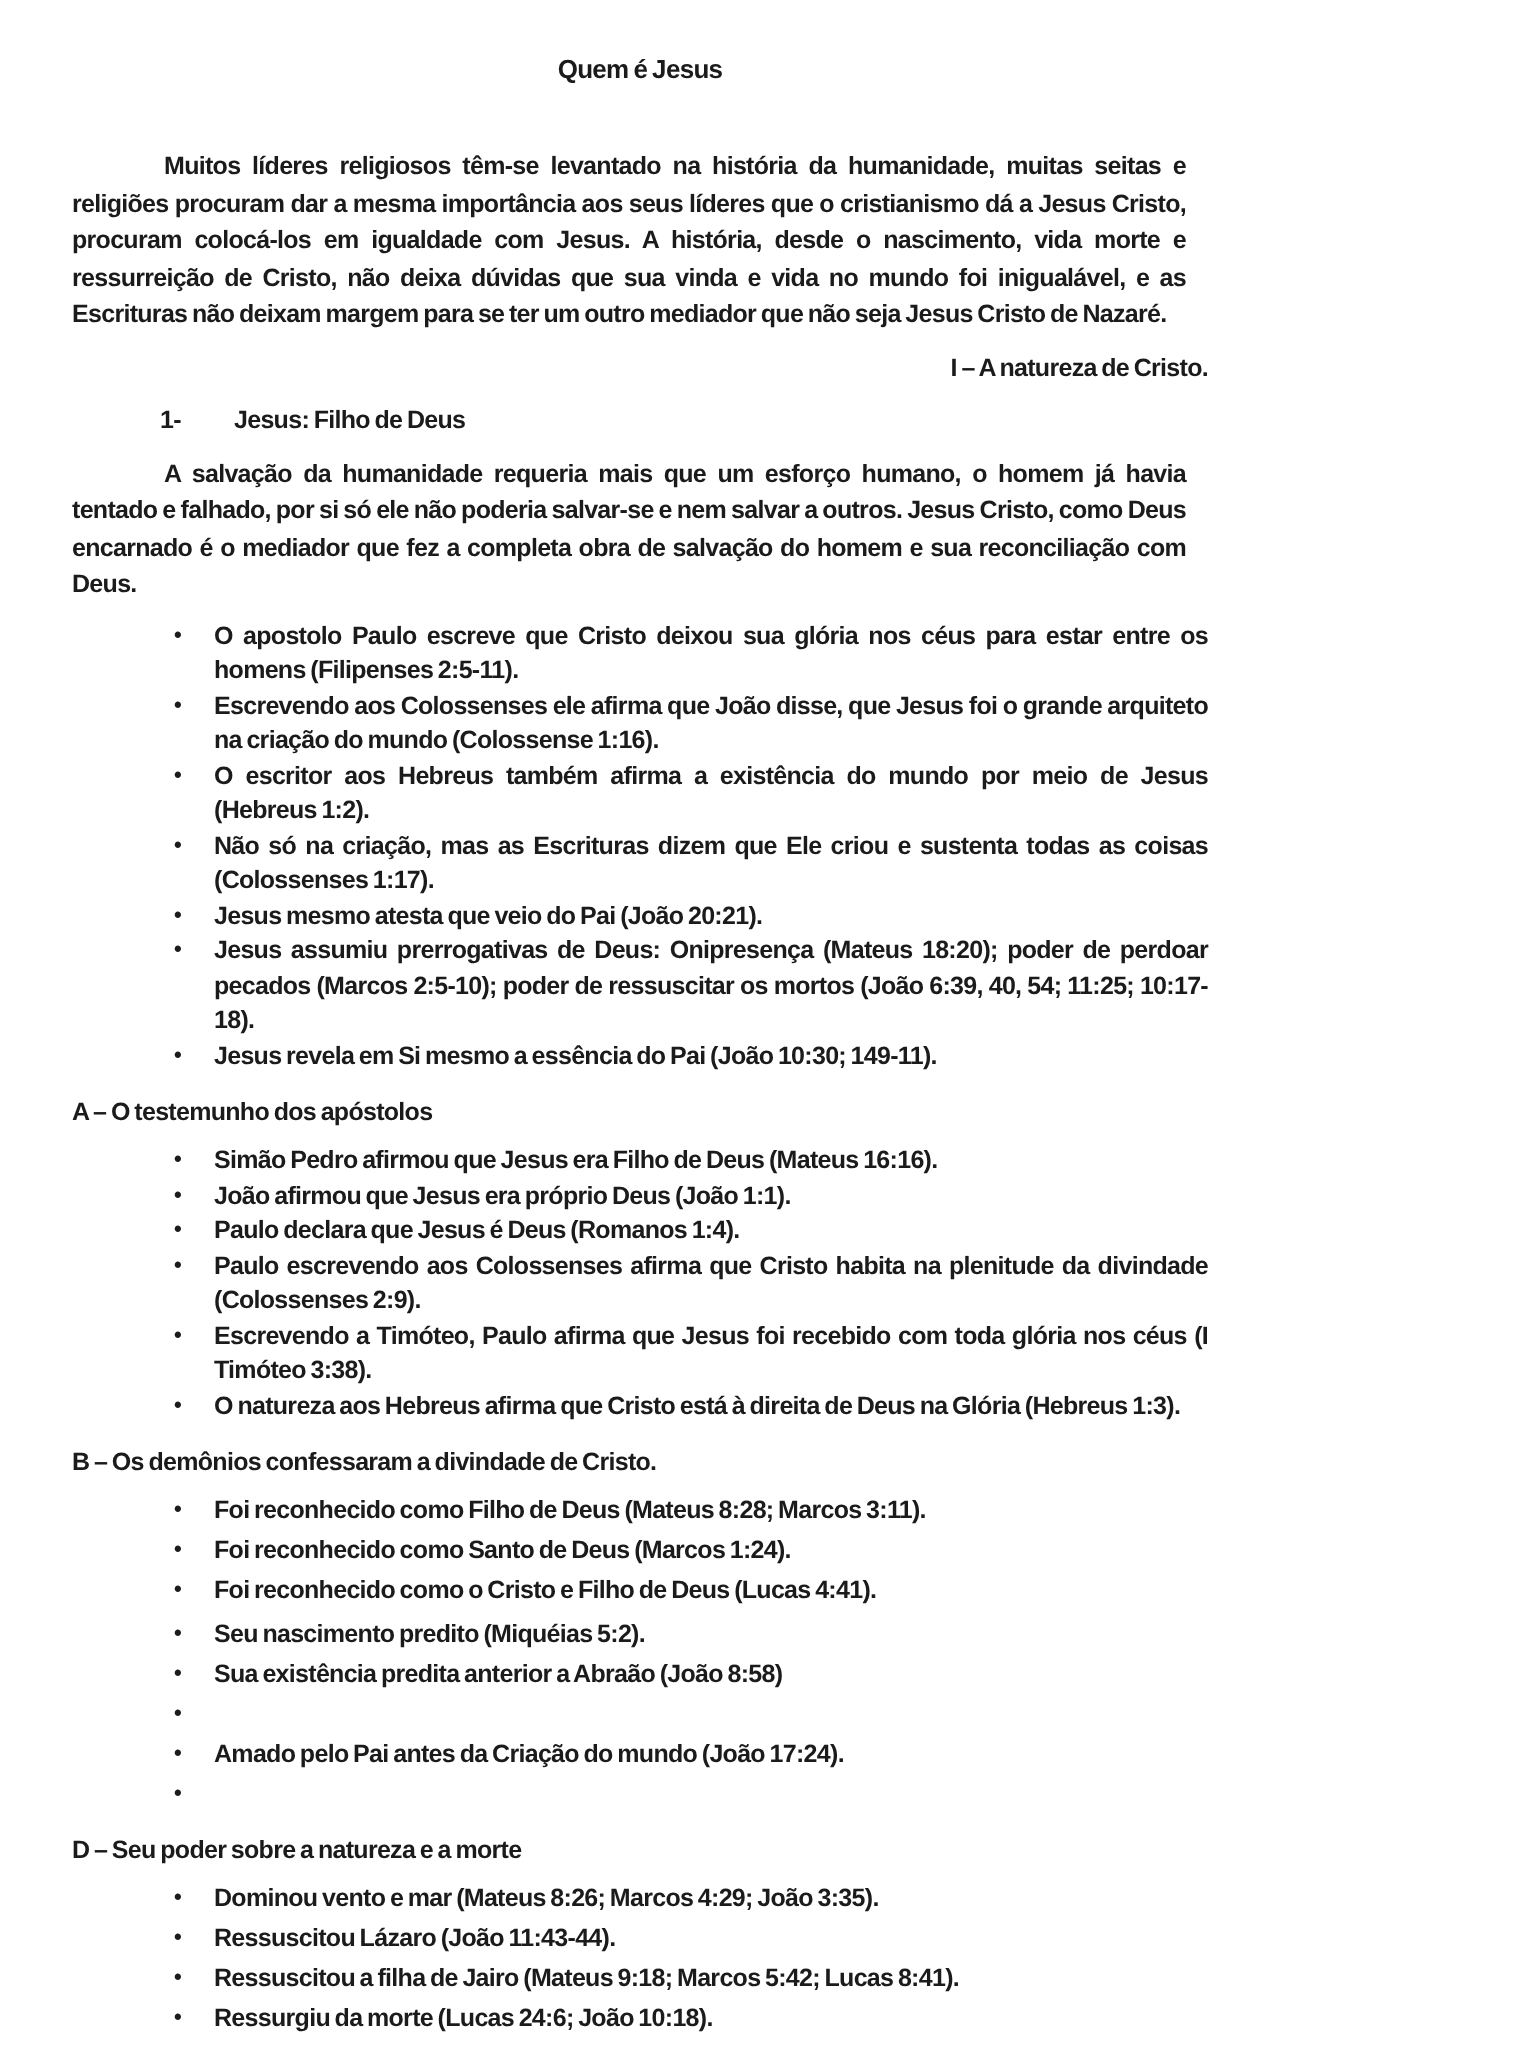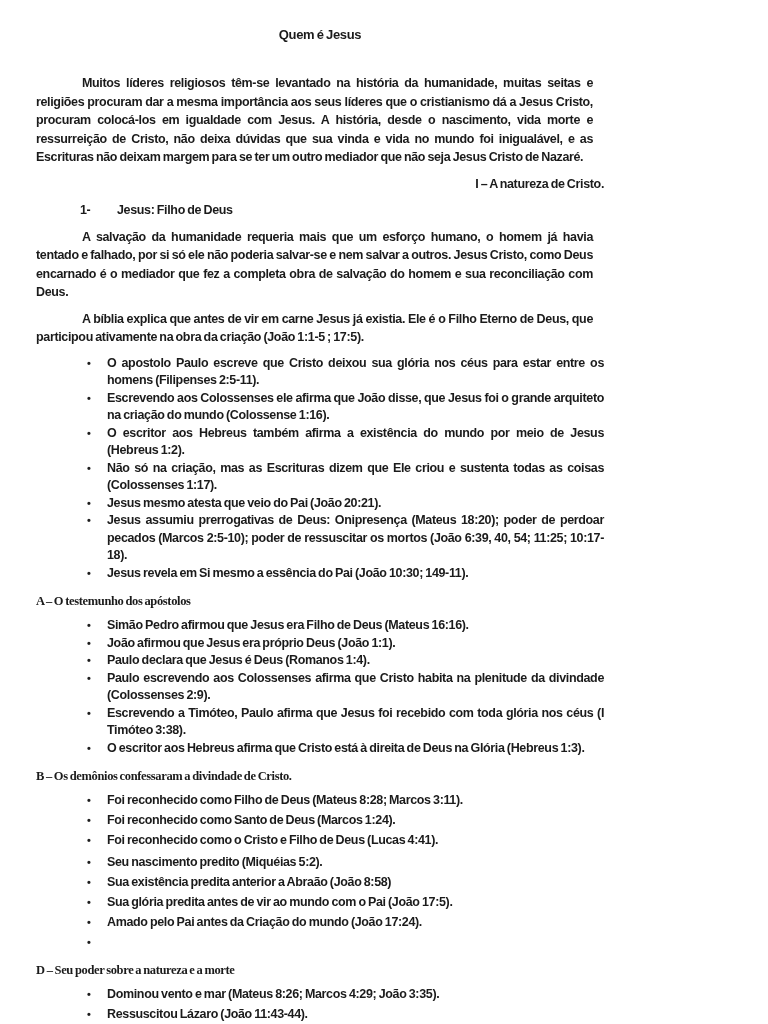--- a/index.html
+++ b/index.html
@@ -70,42 +70,40 @@
     margin-left: 51px;
     font-size: 11px;
   }
   ul.bullets .t {
     flex: 1 1 auto;
     text-align: justify;
   }
   .sec-heading {
     margin: 10px 0 7px 0;
     line-height: 18px;
-    font-family: Liberation Serif, serif;
   }
 </style>
 </head>
 <body>
 
 <div class="page">
 
   <h1 class="doc-title">Quem é Jesus</h1>
 
   <p class="para">Muitos líderes religiosos têm-se levantado na história da humanidade, muitas seitas e religiões procuram dar a mesma importância aos seus líderes que o cristianismo dá a Jesus Cristo, procuram colocá-los em igualdade com Jesus. A história, desde o nascimento, vida morte e ressurreição de Cristo, não deixa dúvidas que sua vinda e vida no mundo foi inigualável, e as Escrituras não deixam margem para se ter um outro mediador que não seja Jesus Cristo de Nazaré.</p>
 
   <p class="roman-heading">I – A natureza de Cristo.</p>
 
   <div class="num-heading">
     <span class="num">1-</span>
     <span>Jesus: Filho de Deus</span>
   </div>
 
   <p class="para">A salvação da humanidade requeria mais que um esforço humano, o homem já havia tentado e falhado, por si só ele não poderia salvar-se e nem salvar a outros. Jesus Cristo, como Deus encarnado é o mediador que fez a completa obra de salvação do homem e sua reconciliação com Deus.</p>
 
-  <p class="para">A bíblia explica que antes de vir em carne Jesus já existia. Ele é o Filho Eterno de Deus, que participou ativamente na obra da criação (João 1:1-5 ; 17:5).</p>
 
   <ul class="bullets">
     <li>
         <span class="b">•</span>
         <span class="t">O apostolo Paulo escreve que Cristo deixou sua glória nos céus para estar entre os homens (Filipenses 2:5-11).</span>
       </li>
     <li>
         <span class="b">•</span>
         <span class="t">Escrevendo aos Colossenses ele afirma que João disse, que Jesus foi o grande arquiteto na criação do mundo (Colossense 1:16).</span>
       </li>
@@ -148,21 +146,21 @@
     <li>
         <span class="b">•</span>
         <span class="t">Paulo escrevendo aos Colossenses afirma que Cristo habita na plenitude da divindade (Colossenses 2:9).</span>
       </li>
     <li>
         <span class="b">•</span>
         <span class="t">Escrevendo a Timóteo, Paulo afirma que Jesus foi recebido com toda glória nos céus (I Timóteo 3:38).</span>
       </li>
     <li>
         <span class="b">•</span>
-        <span class="t">O escritor aos Hebreus afirma que Cristo está à direita de Deus na Glória (Hebreus 1:3).</span>
+        <span class="t">O natureza aos Hebreus afirma que Cristo está à direita de Deus na Glória (Hebreus 1:3).</span>
       </li>
   </ul>
 
   <p class="sec-heading">B – Os demônios confessaram a divindade de Cristo.</p>
   <ul class="bullets spaced">
     <li>
         <span class="b">•</span>
         <span class="t">Foi reconhecido como Filho de Deus (Mateus 8:28; Marcos 3:11).</span>
       </li>
     <li>
@@ -179,21 +177,20 @@
     <li>
         <span class="b">•</span>
         <span class="t">Seu nascimento predito (Miquéias 5:2).</span>
       </li>
     <li>
         <span class="b">•</span>
         <span class="t">Sua existência predita anterior a Abraão (João 8:58)</span>
       </li>
     <li>
         <span class="b">•</span>
-        <span class="t">Sua glória predita antes de vir ao mundo com o Pai (João 17:5).</span>
       </li>
     <li>
         <span class="b">•</span>
         <span class="t">Amado pelo Pai antes da Criação do mundo (João 17:24).</span>
       </li>
     <li>
         <span class="b">•</span>
       </li>
   </ul>
 

